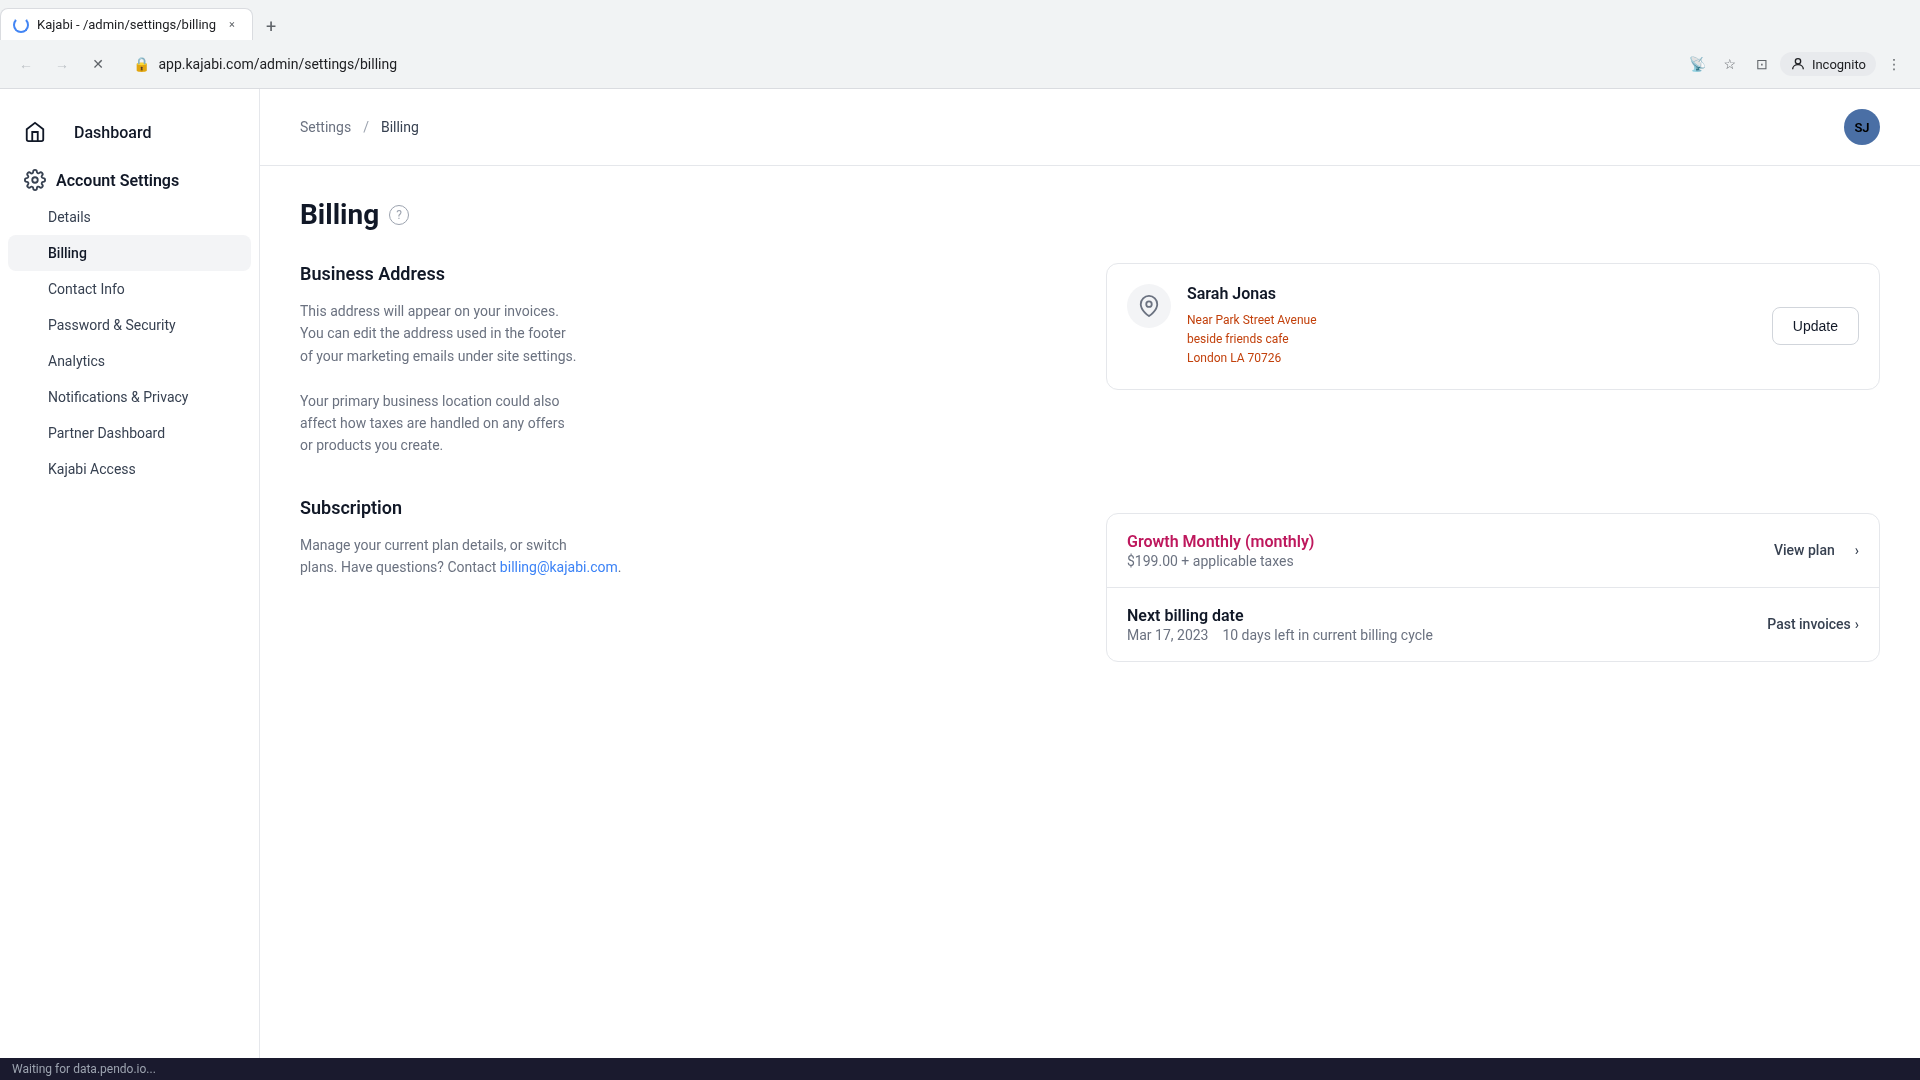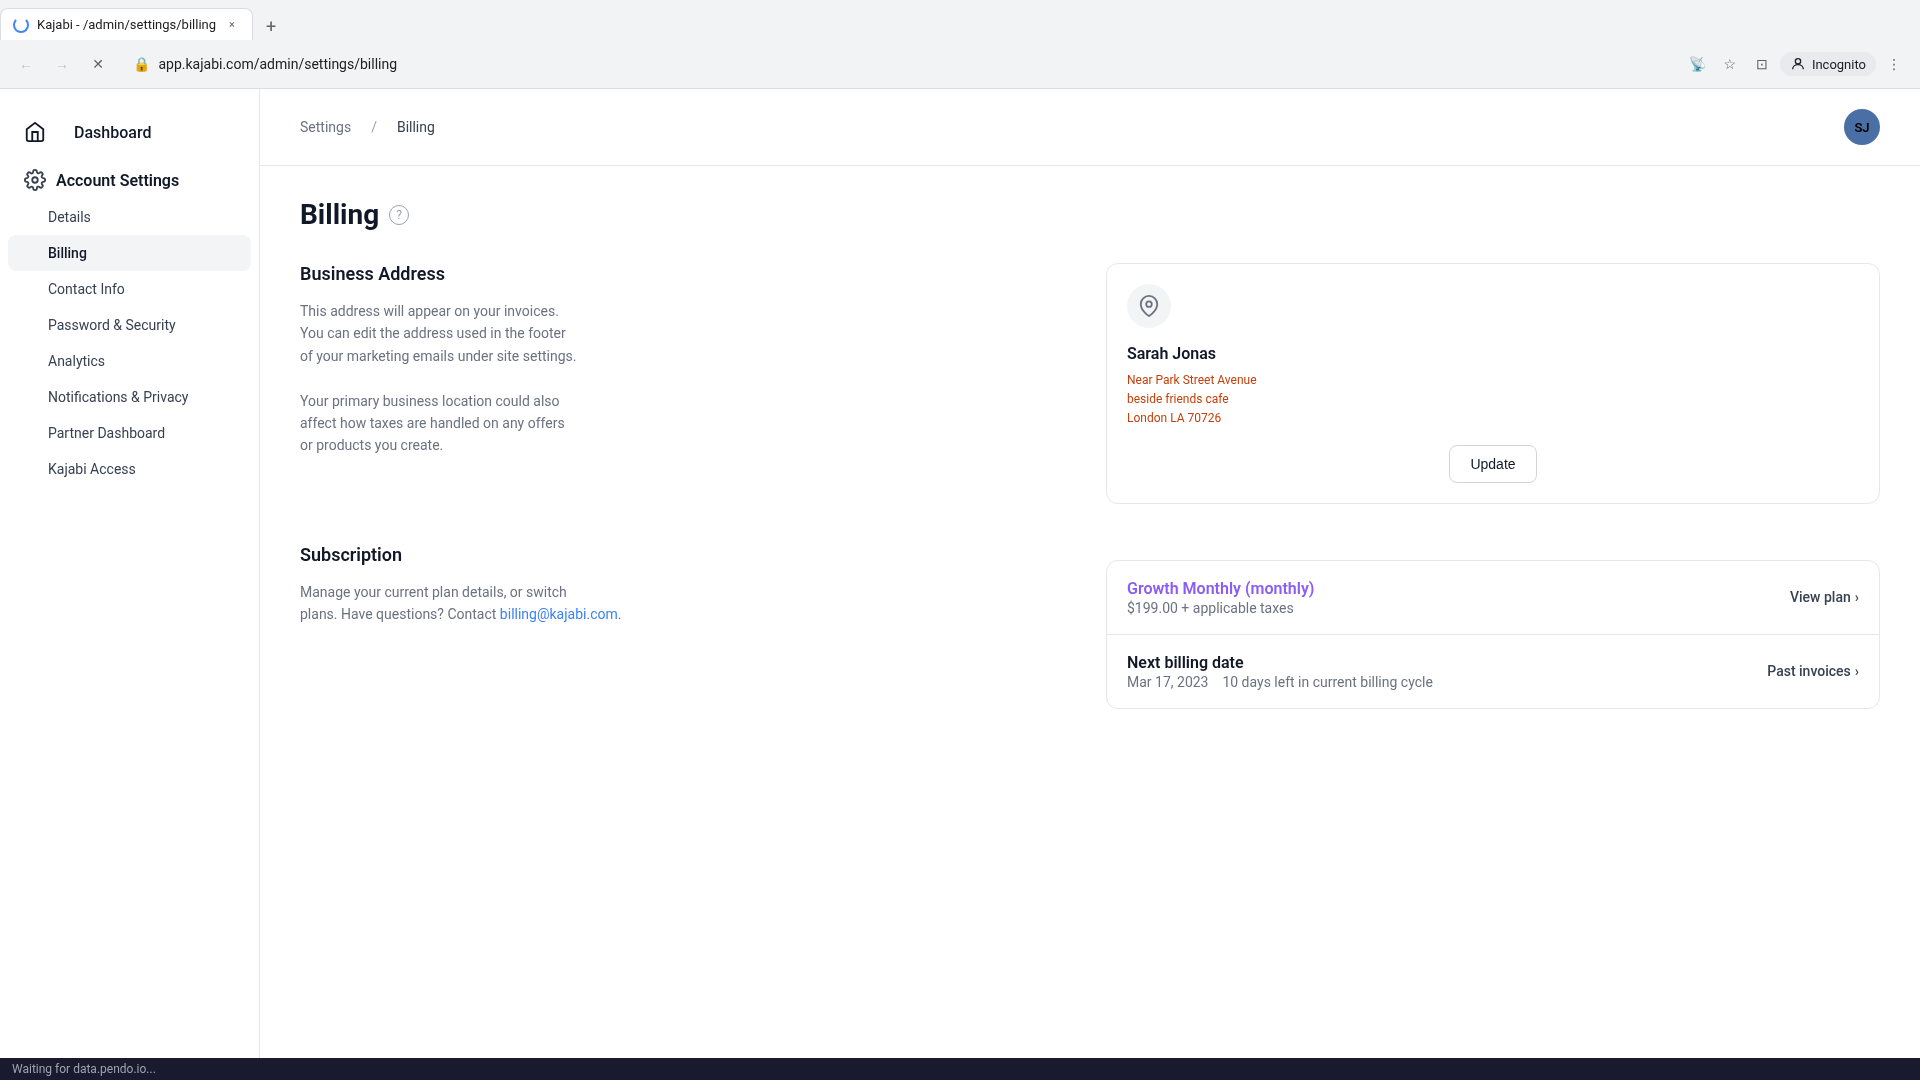--- a/index.html
+++ b/index.html
@@ -36,56 +36,56 @@
     .sidebar-section-icon { width: 22px; height: 22px; color: #374151; }
     .sidebar-section-label { font-size: 16px; font-weight: 600; color: #111827; }
     .sidebar-nav-item { padding: 10px 24px 10px 48px; font-size: 14px; color: #374151; cursor: pointer; border-radius: 0; }
     .sidebar-nav-item.active { background: #f3f4f6; font-weight: 500; color: #111827; border-radius: 8px; margin: 0 8px; padding: 10px 16px 10px 40px; }
 
     
     .main-content { flex: 1; overflow-y: auto; background: #fff; }
 
     
     .main-header { padding: 20px 40px; border-bottom: 1px solid #e5e7eb; display: flex; align-items: center; justify-content: space-between; }
-    .breadcrumb { display: flex; align-items: center; gap: 20px; font-size: 14px; color: #6b7280; }
+    .breadcrumb { display: flex; align-items: center; gap: 12px; font-size: 14px; color: #6b7280; }
     .breadcrumb-sep { color: #9ca3af; }
     .breadcrumb-current { color: #374151; }
     .breadcrumb-link { cursor: pointer; }
     .avatar-circle { width: 36px; height: 36px; border-radius: 50%; background: #4a6fa5; display: flex; align-items: center; justify-content: center; color: #000000; font-size: 13px; font-weight: 600; cursor: pointer; }
 
     
     .page-body { padding: 32px 40px; }
     .page-title-row { display: flex; align-items: center; gap: 10px; margin-bottom: 32px; }
     .page-title { font-size: 28px; font-weight: 700; color: #111827; }
     .help-icon { width: 20px; height: 20px; border-radius: 50%; border: 1.5px solid #9ca3af; display: flex; align-items: center; justify-content: center; color: #9ca3af; font-size: 12px; cursor: pointer; }
 
     .section-grid { display: grid; grid-template-columns: 1fr 1fr; gap: 32px; margin-bottom: 40px; }
     .section-left { }
     .section-right { }
     .section-title { font-size: 18px; font-weight: 600; color: #111827; margin-bottom: 16px; }
     .section-desc { font-size: 14px; color: #6b7280; line-height: 1.6; }
 
     
-    .address-card { border: 1px solid #e5e7eb; border-radius: 12px; padding: 20px; display: flex; align-items: flex-start; gap: 16px; background: #fff; flex-direction: column; }
+    .address-card { border: 1px solid #e5e7eb; border-radius: 12px; padding: 20px; display: flex; align-items: flex-start; gap: 16px; background: #fff; }
     .address-icon-wrap { width: 44px; height: 44px; background: #f3f4f6; border-radius: 50%; display: flex; align-items: center; justify-content: center; flex-shrink: 0; }
     .address-info { flex: 1; }
     .address-name { font-size: 16px; font-weight: 600; color: #111827; margin-bottom: 8px; }
     .address-line { font-size: 12px; color: #c2410c; line-height: 1.6; }
     .update-btn { padding: 10px 20px; border: 1.5px solid #d1d5db; border-radius: 8px; background: #fff; font-size: 14px; font-weight: 500; color: #111827; cursor: pointer; white-space: nowrap; align-self: center; }
 
     
     .subscription-section { margin-top: 16px; }
     .subscription-link { color: #3b82f6; cursor: pointer; text-decoration: none; }
 
     .subscription-card { border: 1px solid #e5e7eb; border-radius: 12px; overflow: hidden; margin-top: 16px; }
     .subscription-row { padding: 18px 20px; display: flex; align-items: center; justify-content: space-between; border-bottom: 1px solid #e5e7eb; }
     .subscription-row:last-child { border-bottom: none; }
-    .sub-plan-name { font-size: 16px; font-weight: 600; color: #8b5cf6; }
+    .sub-plan-name { font-size: 16px; font-weight: 600; color: #be185d; }
     .sub-plan-price { font-size: 14px; color: #6b7280; margin-top: 2px; }
-    .view-plan-link { display: flex; align-items: center; gap: 4px; color: #374151; font-size: 14px; font-weight: 500; cursor: pointer; }
+    .view-plan-link { display: flex; align-items: center; gap: 20px; color: #374151; font-size: 14px; font-weight: 500; cursor: pointer; }
     .sub-billing-label { font-size: 16px; font-weight: 600; color: #111827; }
     .sub-billing-date { font-size: 14px; color: #6b7280; margin-top: 2px; }
     .past-invoices-link { display: flex; align-items: center; gap: 4px; color: #374151; font-size: 14px; font-weight: 500; cursor: pointer; }
 
     
     .status-bar { background: #1a1a2e; color: #9ca3af; font-size: 12px; padding: 4px 12px; flex-shrink: 0; }
 
     .chevron-right { display: inline-block; font-size: 14px; }
   </style>
 </head>

